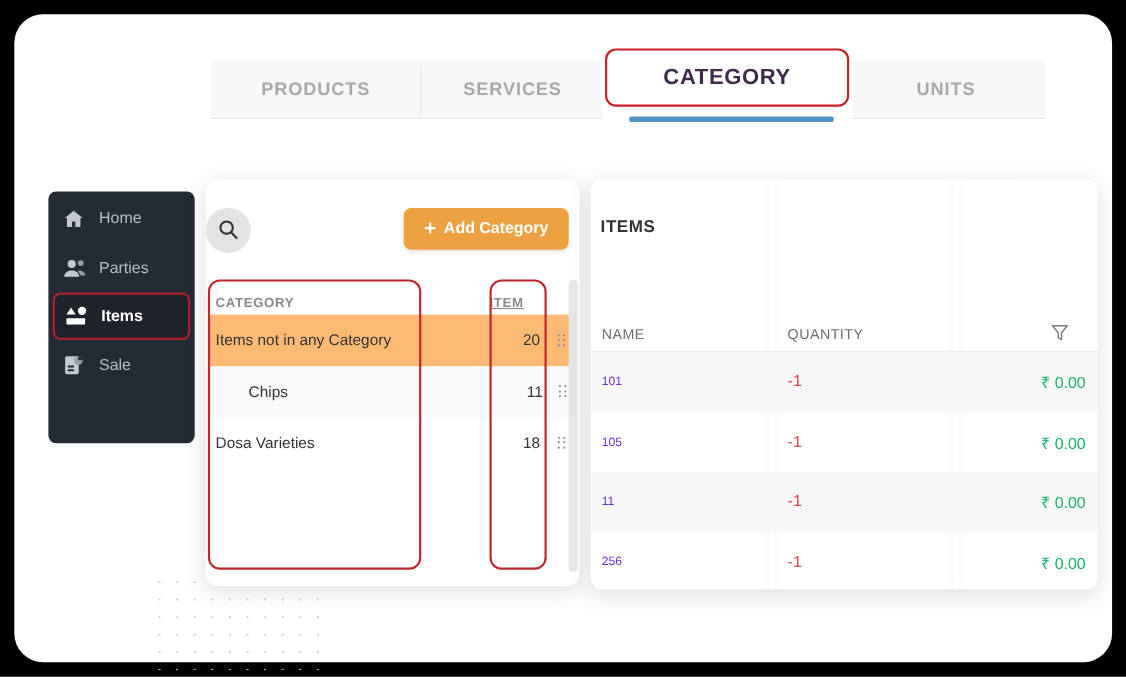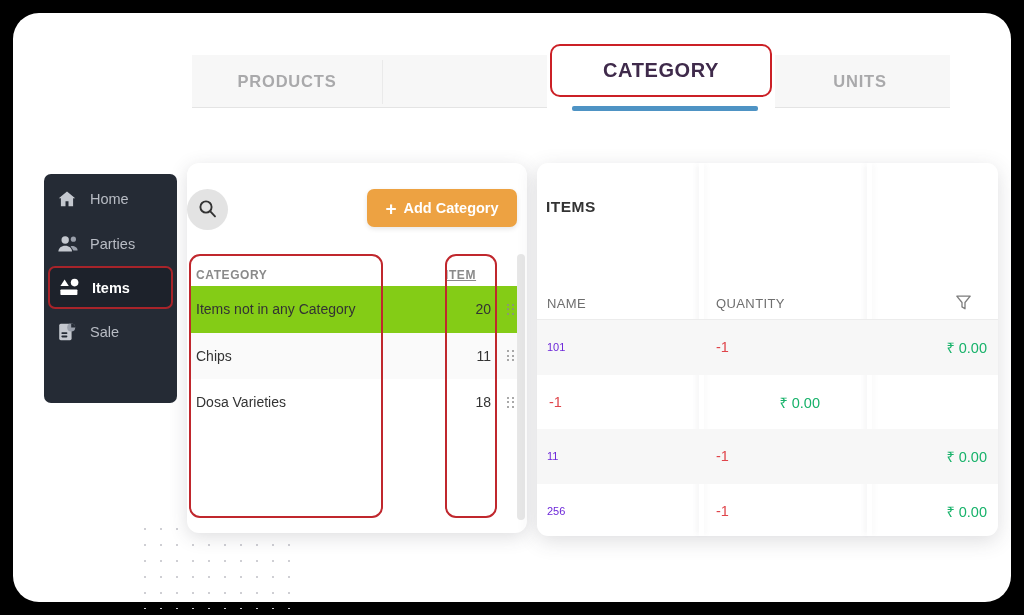--- a/index.html
+++ b/index.html
@@ -261,22 +261,22 @@
     box-sizing: border-box;
     font-size: 14px;
     color: #333333;
   }
   .cat-row .c-handle {
     width: 26px;
     display: flex;
     align-items: center;
     justify-content: center;
   }
-  .cat-row.alt { background: #fafafa; }
-  .cat-row.sel { background: #84cc16; }
+  .cat-row.alt { background: #fafafa; padding-left: 30px; }
+  .cat-row.sel { background: #fdba74; }
   .handle-dots {
     display: grid;
     grid-template-columns: 2px 2px;
     grid-template-rows: 2px 2px 2px;
     gap: 2.5px 3px;
   }
   .handle-dots i {
     display: block;
     width: 2px;
     height: 2px;
@@ -440,20 +440,21 @@
   <div class="frame">
 
     <div class="tabbar"></div>
     <div class="tabbar-underline"></div>
 
     <div class="tab-sep s1"></div>
     <div class="tab-sep s2"></div>
     <div class="tab-sep s3"></div>
 
     <div class="tab t1">PRODUCTS</div>
+    <div class="tab t2">SERVICES</div>
     <div class="tab t4">UNITS</div>
 
     <div class="tab-active-wrap"></div>
     <div class="tab-active">CATEGORY</div>
     <div class="tab-active-bar"></div>
 
     <div class="sidebar">
 
       <div class="nav-item">
         <span class="nav-ico">
@@ -598,20 +599,21 @@
     </div>
     <div class="items-divider"></div>
 
     <div class="item-rows">
       <div class="item-row shade">
         <div class="ir-name">101</div>
         <div class="ir-qty">-1</div>
         <div class="ir-amt">₹ 0.00</div>
       </div>
       <div class="item-row">
+        <div class="ir-name">105</div>
         <div class="ir-qty">-1</div>
         <div class="ir-amt">₹ 0.00</div>
       </div>
       <div class="item-row shade">
         <div class="ir-name">11</div>
         <div class="ir-qty">-1</div>
         <div class="ir-amt">₹ 0.00</div>
       </div>
       <div class="item-row">
         <div class="ir-name">256</div>

